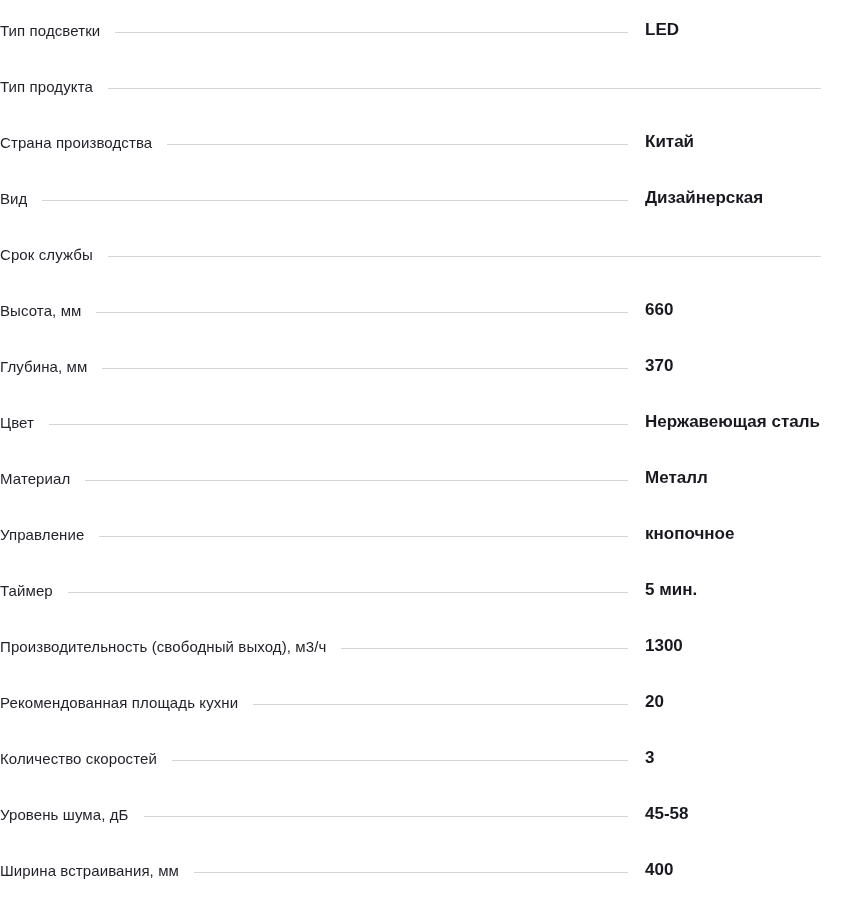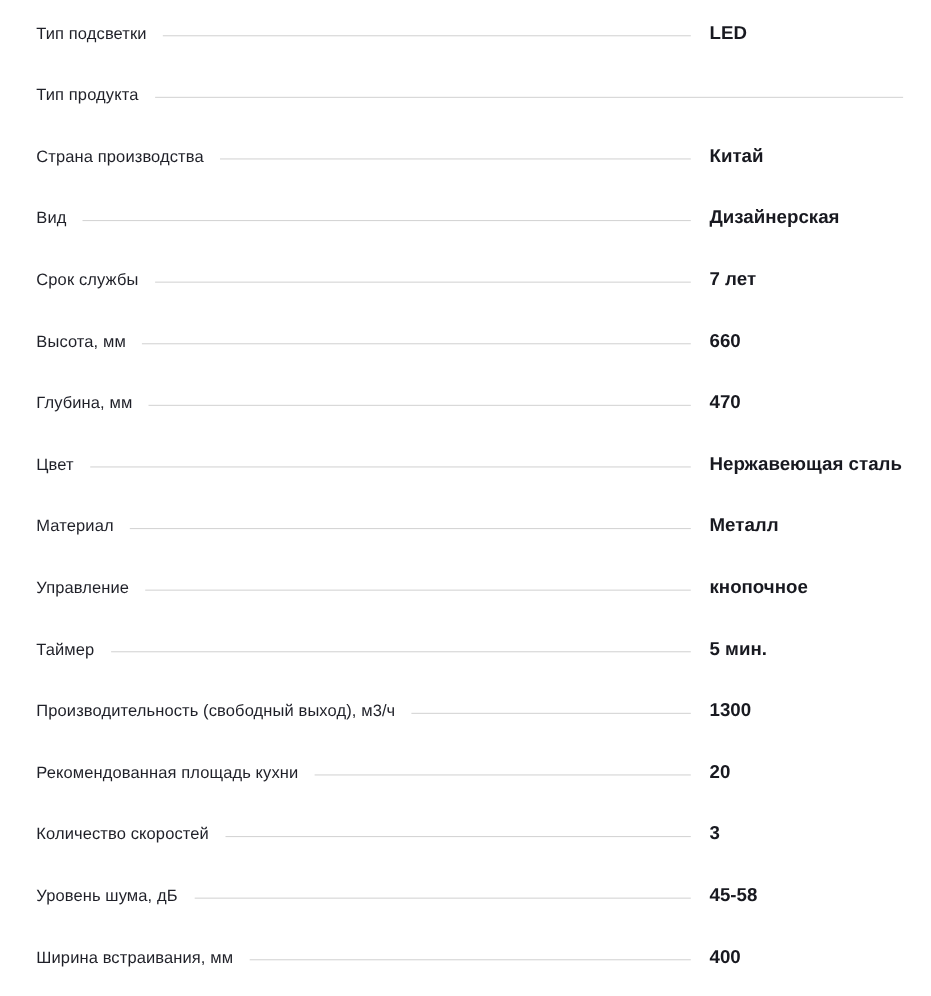--- a/index.html
+++ b/index.html
@@ -15,21 +15,20 @@
     box-sizing: border-box;
     overflow: hidden;
   }
   .spec-list {
     padding-top: 2px;
   }
   .spec-row {
     display: flex;
     align-items: center;
     height: 56px;
-    padding-left: 33px;
     padding-right: 8px;
     box-sizing: border-box;
   }
   .spec-label {
     flex: none;
     font-size: 15px;
     font-weight: 400;
     color: #1f2028;
     white-space: nowrap;
     letter-spacing: 0.1px;
@@ -77,33 +76,32 @@
 
   <div class="spec-row">
     <span class="spec-label">Вид</span>
     <span class="spec-leader"></span>
     <span class="spec-value">Дизайнерская</span>
   </div>
 
   <div class="spec-row">
     <span class="spec-label">Срок службы</span>
     <span class="spec-leader"></span>
-    <span class="spec-value">7 лет</span>
   </div>
 
   <div class="spec-row">
     <span class="spec-label">Высота, мм</span>
     <span class="spec-leader"></span>
     <span class="spec-value">660</span>
   </div>
 
   <div class="spec-row">
     <span class="spec-label">Глубина, мм</span>
     <span class="spec-leader"></span>
-    <span class="spec-value">470</span>
+    <span class="spec-value">370</span>
   </div>
 
   <div class="spec-row">
     <span class="spec-label">Цвет</span>
     <span class="spec-leader"></span>
     <span class="spec-value">Нержавеющая сталь</span>
   </div>
 
   <div class="spec-row">
     <span class="spec-label">Материал</span>

